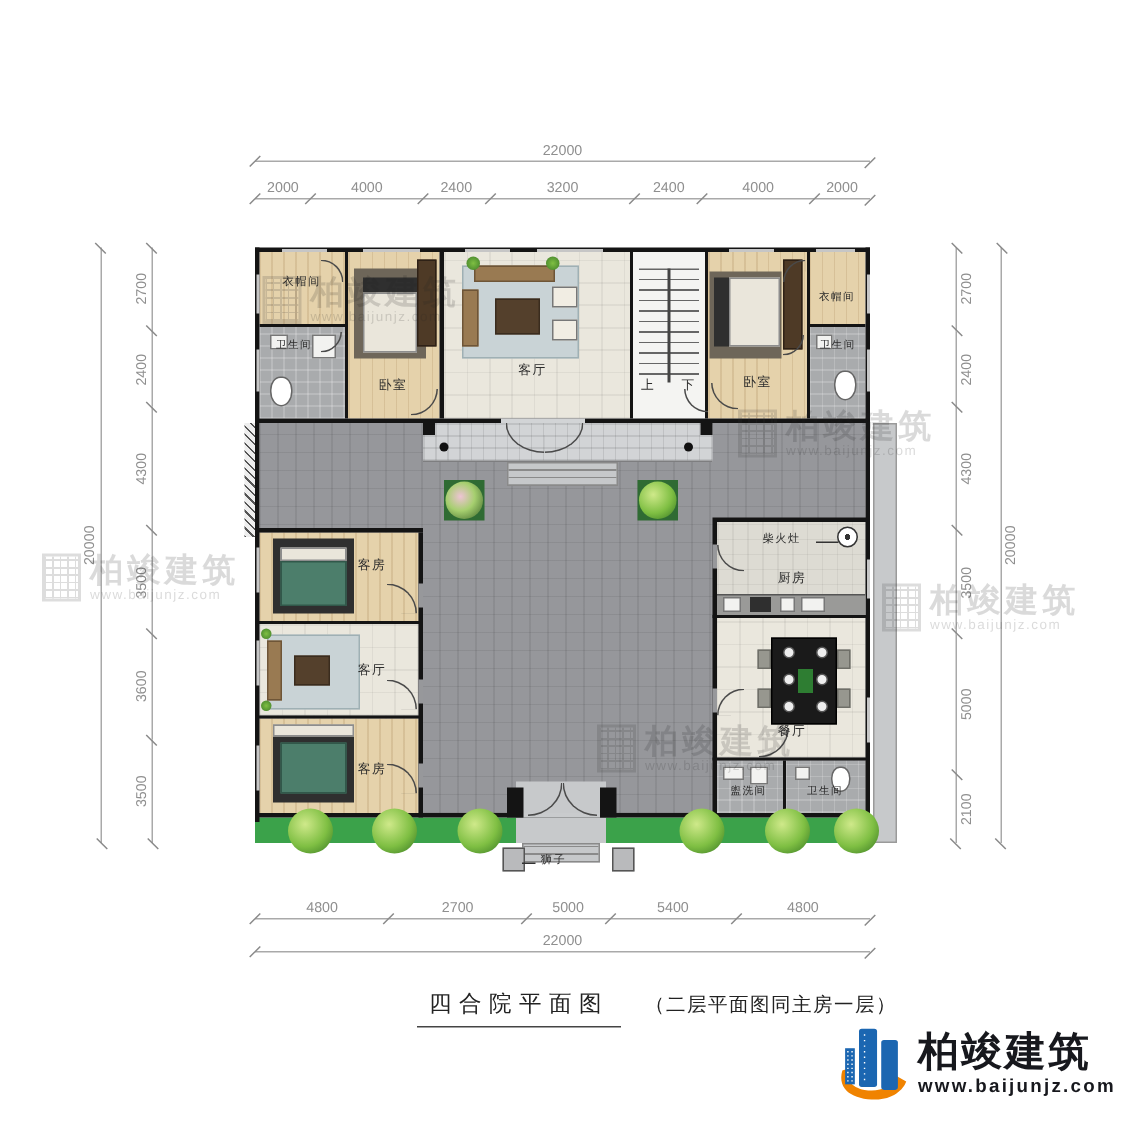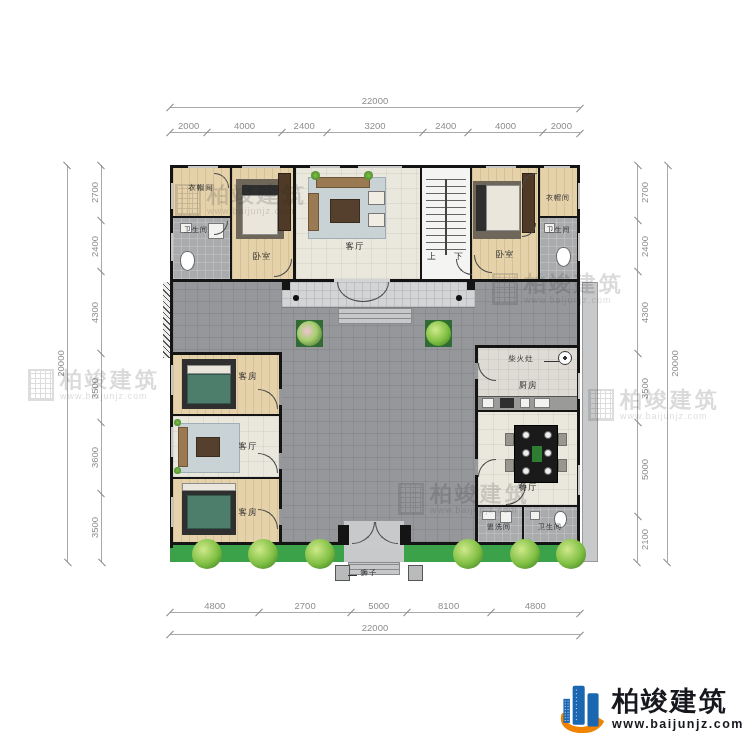--- a/index.html
+++ b/index.html
@@ -126,21 +126,21 @@
       <div class="seg" style="flex-grow: 4800;">
         <span>4800</span>
       </div>
       <div class="seg" style="flex-grow: 4900;">
         <span>2700</span>
       </div>
       <div class="seg" style="flex-grow: 3000;">
         <span>5000</span>
       </div>
       <div class="seg" style="flex-grow: 4500;">
-        <span>8100</span>
+        <span>5400</span>
       </div>
       <div class="seg" style="flex-grow: 4800;">
         <span>4800</span>
       </div>
       <div class="seg end"></div>
     </div>
   <div class="dim h" id="dim-bottom-total" style="left:170px;top:620px;width:410px;height:15px">
       <div class="seg" style="flex-grow: 22000;">
         <span>22000</span>
       </div>
@@ -410,20 +410,24 @@
       </div>
   </div>
   <div class="wm" style="left:588px;top:388px">
     <div class="wm-icon"></div>
     <div>
         <span class="wm-name">柏竣建筑</span>
         <span class="wm-url">www.baijunjz.com</span>
       </div>
   </div>
 
+  <div id="title">
+    <span class="t-main">四合院平面图</span>
+    <span class="t-note">（二层平面图同主房一层）</span>
+  </div>
 
   <div id="logo">
     <svg width="50" height="54" viewBox="0 0 54 58">
       <path d="M6 34 C2 48 14 55 30 55 C42 55 50 48 52 42 L45 38 C42 46 32 50 22 48 C12 46 8 40 12 32 Z" fill="#f08300"></path>
       <rect x="18" y="4" width="13" height="42" rx="2" fill="#1b66b1"></rect>
       <rect x="34" y="12" width="12" height="36" rx="2" fill="#1b66b1"></rect>
       <rect x="8" y="18" width="7" height="26" fill="#1b66b1"></rect>
       <line x1="10" y1="20" x2="10" y2="42" stroke="#fff" stroke-width="1" stroke-dasharray="1 2"></line>
       <line x1="13" y1="20" x2="13" y2="42" stroke="#fff" stroke-width="1" stroke-dasharray="1 2"></line>
       <line x1="22" y1="8" x2="22" y2="42" stroke="#fff" stroke-width="1" stroke-dasharray="1 3"></line>

